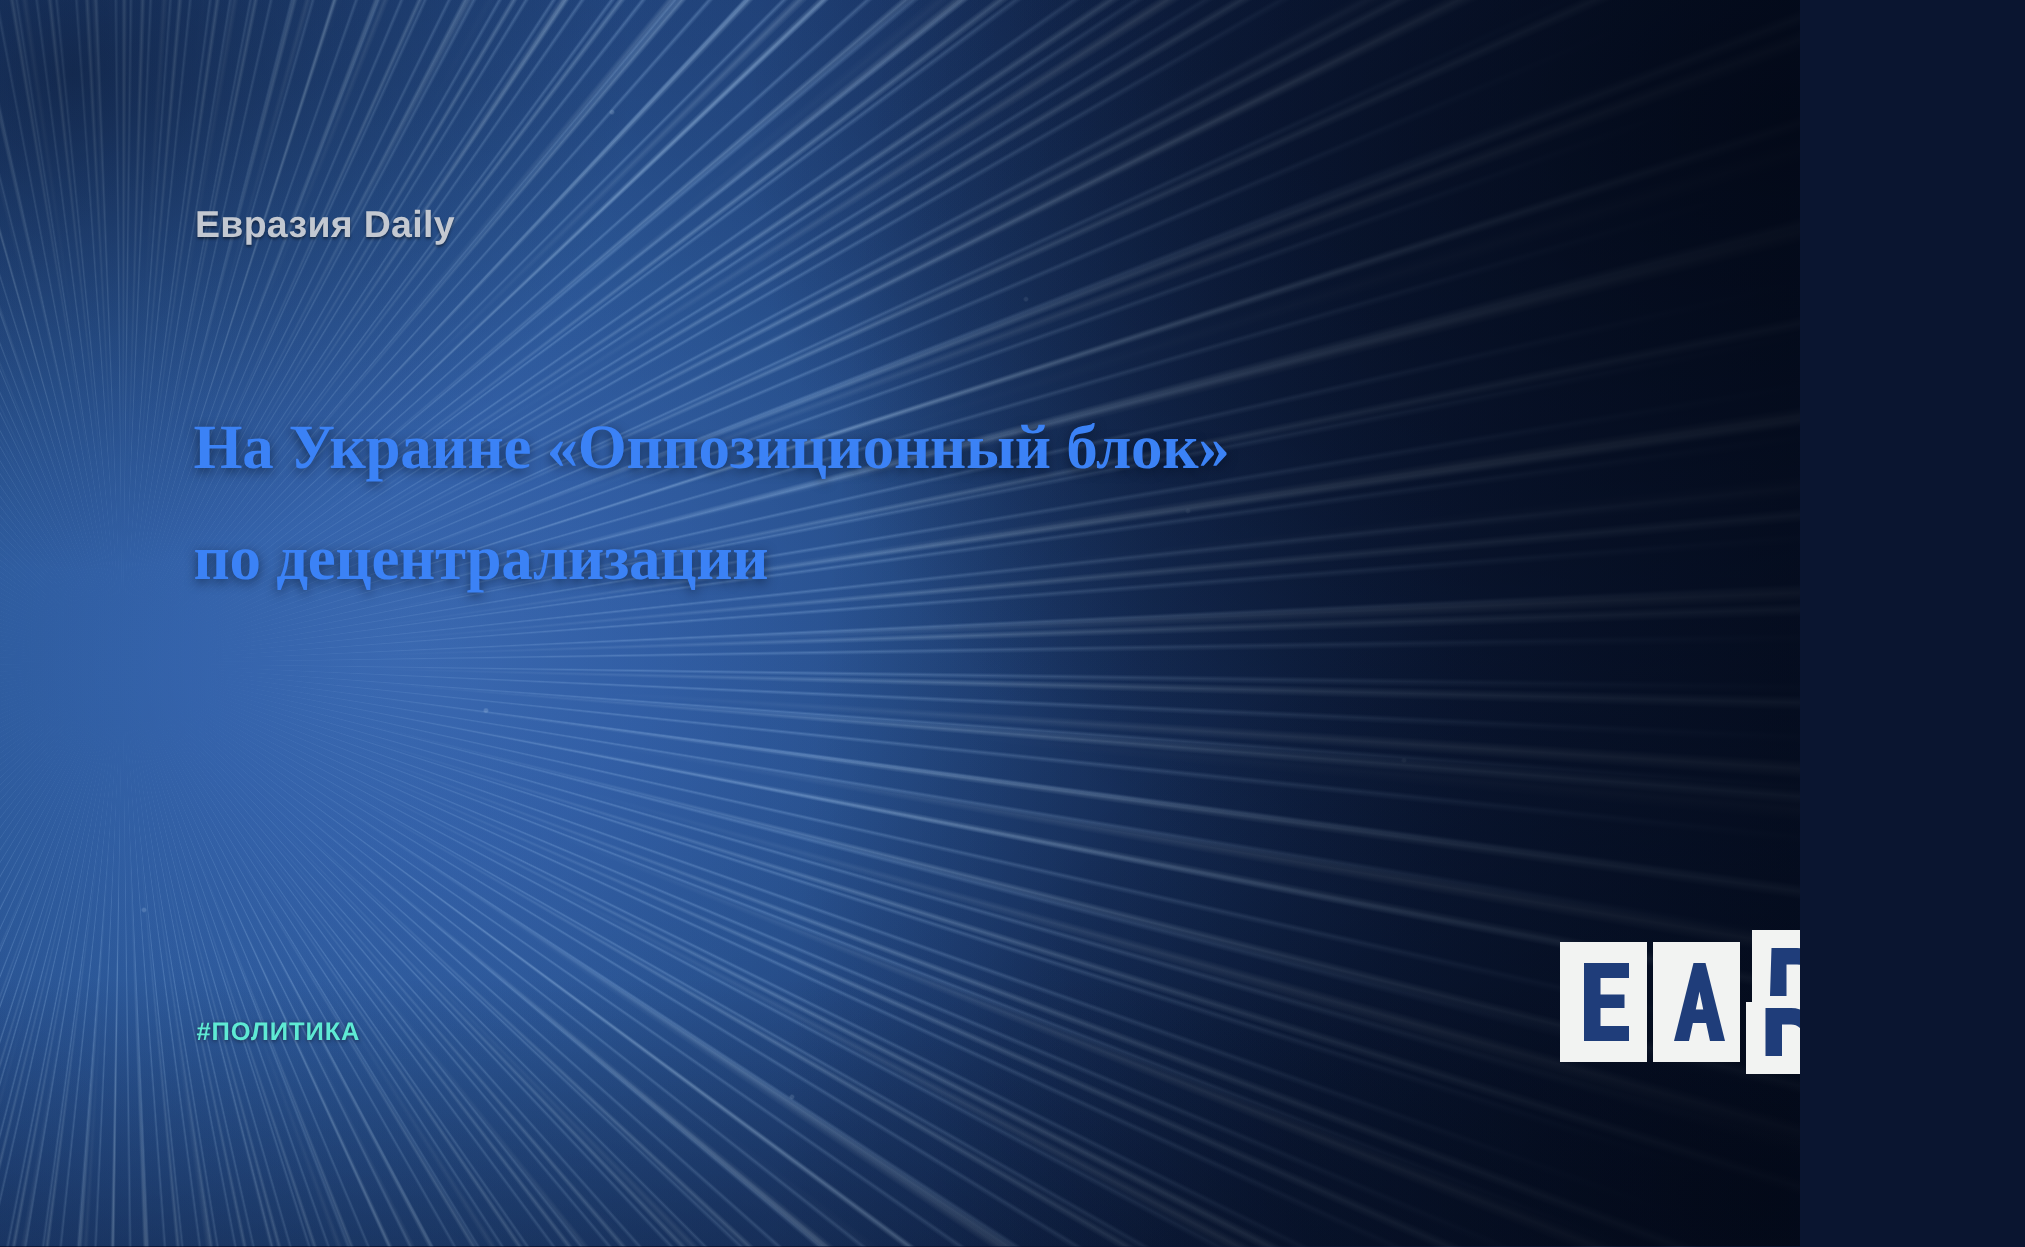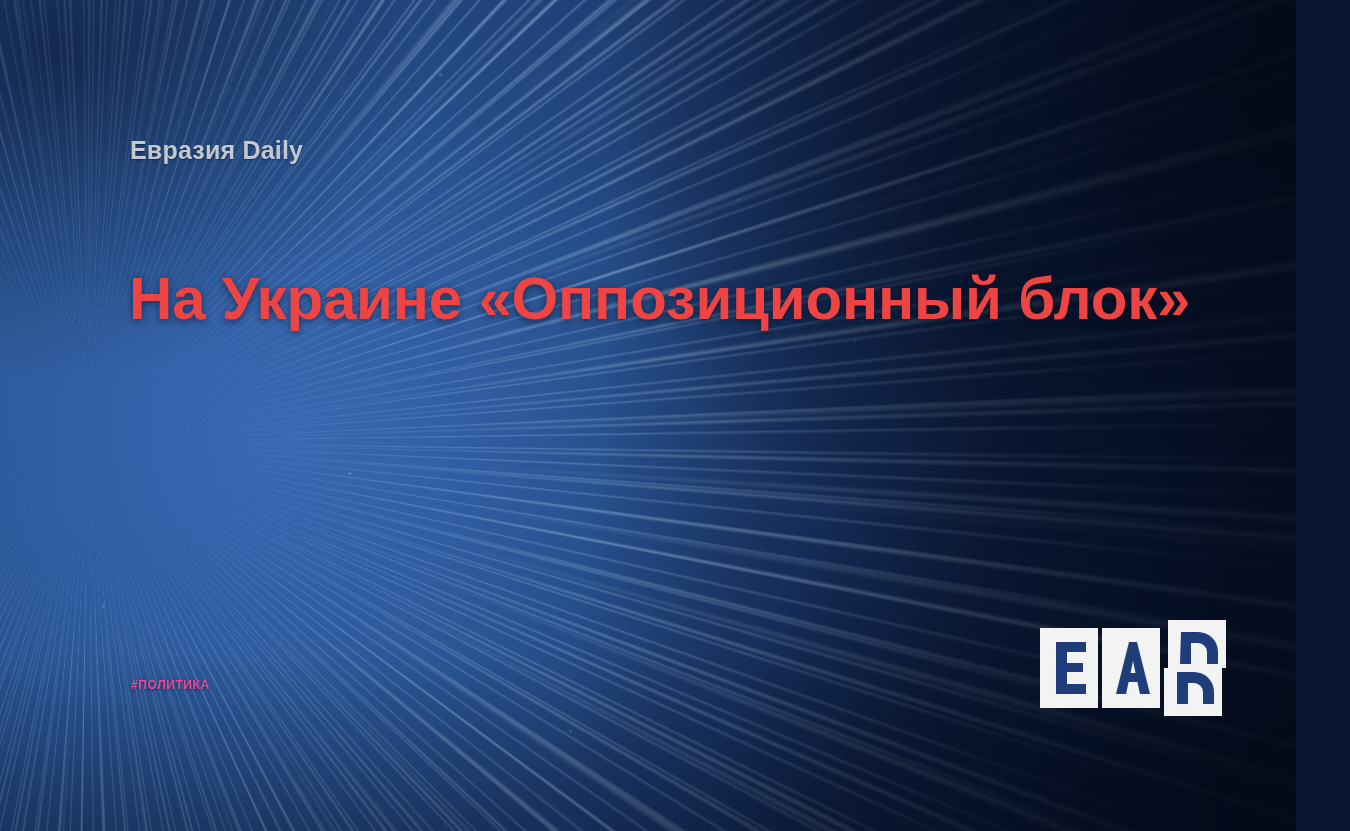--- a/index.html
+++ b/index.html
@@ -4,21 +4,21 @@
 <title>EADaily news card</title>
 <style>
   html, body {
     margin: 0;
     padding: 0;
     background: #0a1530;
   }
 
   #card {
     position: relative;
-    width: 1296px;
+    width: 1200px;
     height: 831px;
     overflow: hidden;
     font-family: "Liberation Sans", "DejaVu Sans", sans-serif;
     background: #0b1a3d;
     isolation: isolate;
   }
 
   
   .bg-base {
     position: absolute;
@@ -142,37 +142,38 @@
     text-shadow: 0 1px 2px rgba(0,0,0,.45);
     white-space: nowrap;
   }
 
   .headline {
     position: absolute;
     left: 129px;
     top: 262px;
     width: 1010px;
     margin: 0;
-    font-size: 60px;
+    font-size: 42px;
     line-height: 74px;
     font-weight: 700;
-    color: #ef4444;
+    color: #3b82f6;
     letter-spacing: -0.2px;
     text-shadow: 0 2px 7px rgba(4,12,30,.55);
+    font-family: Liberation Serif, serif;
   }
   .headline .ln { display: block; white-space: nowrap; }
 
   .tag {
     position: absolute;
     left: 131px;
     top: 678px;
-    font-size: 12px;
+    font-size: 17px;
     font-weight: 700;
     letter-spacing: .6px;
-    color: #ec4899;
+    color: #5eead4;
     text-shadow: 0 1px 3px rgba(0,0,0,.5);
   }
 
   
   .logo {
     position: absolute;
     left: 1040px;
     top: 620px;
     width: 186px;
     height: 96px;
@@ -203,20 +204,21 @@
   <div class="bg-vignette"></div>
   <div class="bg-dark-right"></div>
   <div class="scrim-bottom"></div>
 
   <div class="content">
 
     <div class="brand">Евразия Daily</div>
 
     <h1 class="headline">
       <span class="ln">На Украине «Оппозиционный блок»</span>
+      <span class="ln">по децентрализации</span>
     </h1>
 
     <div class="tag">#ПОЛИТИКА</div>
 
     <div class="logo">
       <svg viewBox="0 0 186 96" aria-hidden="true">
 
         <rect x="0" y="8" width="58" height="80" fill="#f2f3f2"></rect>
         <path d="M16 22 H46 V32 H27 V43 H43 V52 H27 V64 H46 V74 H16 Z" fill="#1f3d7a"></path>
 

